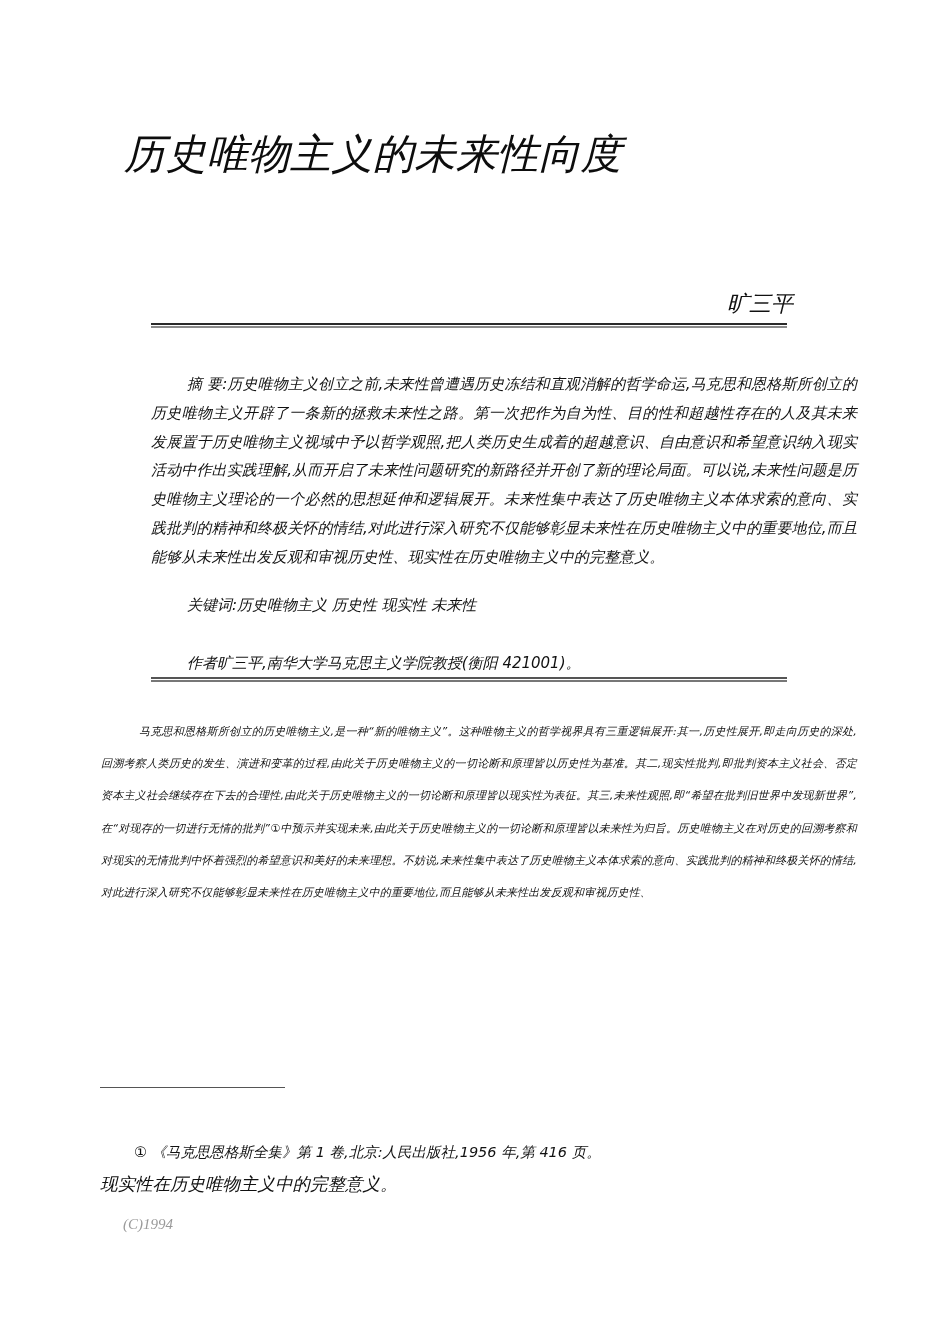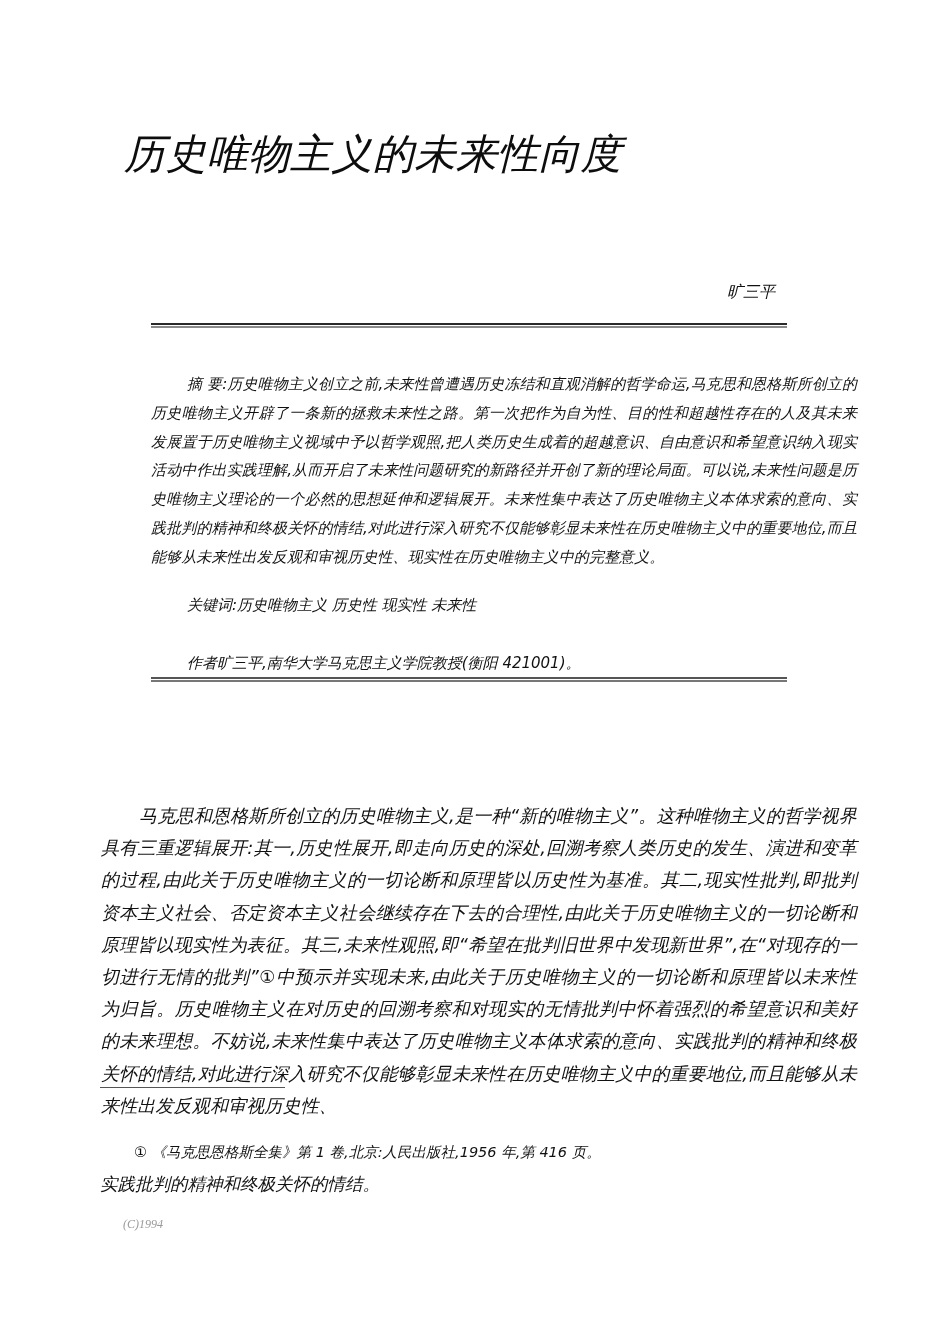--- a/index.html
+++ b/index.html
@@ -21,22 +21,22 @@
       left: 124px;
       top: 124px;
       font-size: 41px;
       line-height: 60px;
       letter-spacing: 0.5px;
       white-space: nowrap;
       color: #0d0d0d;
     }
     .author {
       left: 727px;
-      top: 276px;
-      font-size: 16px;
+      top: 288px;
+      font-size: 22px;
       line-height: 32px;
       white-space: nowrap;
     }
     .rule-double {
       height: 4px;
       border-top: 2px solid #2a2a2a;
       border-bottom: 2px solid #8a8a8a;
       box-sizing: border-box;
     }
     .rule-double.r1 { left: 151px; top: 323px; width: 636px; height: 5px; }
@@ -69,23 +69,23 @@
     .author-info {
       left: 187px;
       top: 650px;
       font-size: 15px;
       line-height: 26px;
       white-space: nowrap;
     }
 
     .body-text {
       left: 101px;
-      top: 800px;
+      top: 716px;
       width: 756px;
-      font-size: 18px;
+      font-size: 11px;
       line-height: 32.2px;
       letter-spacing: 0.15px;
     }
     .body-text p {
       margin: 0;
       text-align: justify;
       text-align-last: left;
       text-indent: 38px;
     }
 
@@ -106,21 +106,21 @@
     .continuation {
       left: 100px;
       top: 1169px;
       font-size: 17.5px;
       line-height: 30px;
       white-space: nowrap;
     }
     .copyright {
       left: 123px;
       top: 1212px;
-      font-size: 12px;
+      font-size: 15px;
       line-height: 24px;
       color: #9a9a9a;
       font-family: "Liberation Serif", "DejaVu Serif", serif;
       white-space: nowrap;
     }
   </style>
 </head>
 <body>
 
 <div class="abs title">历史唯物主义的未来性向度</div>
@@ -140,15 +140,15 @@
 <div class="abs rule-double r2"></div>
 
 <div class="abs body-text">
   <p>马克思和恩格斯所创立的历史唯物主义,是一种“新的唯物主义”。这种唯物主义的哲学视界具有三重逻辑展开:其一,历史性展开,即走向历史的深处,回溯考察人类历史的发生、演进和变革的过程,由此关于历史唯物主义的一切论断和原理皆以历史性为基准。其二,现实性批判,即批判资本主义社会、否定资本主义社会继续存在下去的合理性,由此关于历史唯物主义的一切论断和原理皆以现实性为表征。其三,未来性观照,即“希望在批判旧世界中发现新世界”,在“对现存的一切进行无情的批判”①中预示并实现未来,由此关于历史唯物主义的一切论断和原理皆以未来性为归旨。历史唯物主义在对历史的回溯考察和对现实的无情批判中怀着强烈的希望意识和美好的未来理想。不妨说,未来性集中表达了历史唯物主义本体求索的意向、实践批判的精神和终极关怀的情结,对此进行深入研究不仅能够彰显未来性在历史唯物主义中的重要地位,而且能够从未来性出发反观和审视历史性、</p>
 </div>
 
 <div class="abs footnote-rule"></div>
 
 <div class="abs footnote">① 《马克思恩格斯全集》第 1 卷,北京:人民出版社,1956 年,第 416 页。</div>
 
-<div class="abs continuation">实践批判的精神和终极关怀的情结。</div>
+<div class="abs continuation">现实性在历史唯物主义中的完整意义。</div>
 
 <div class="abs copyright">(C)1994</div>
 
 </body></html>

